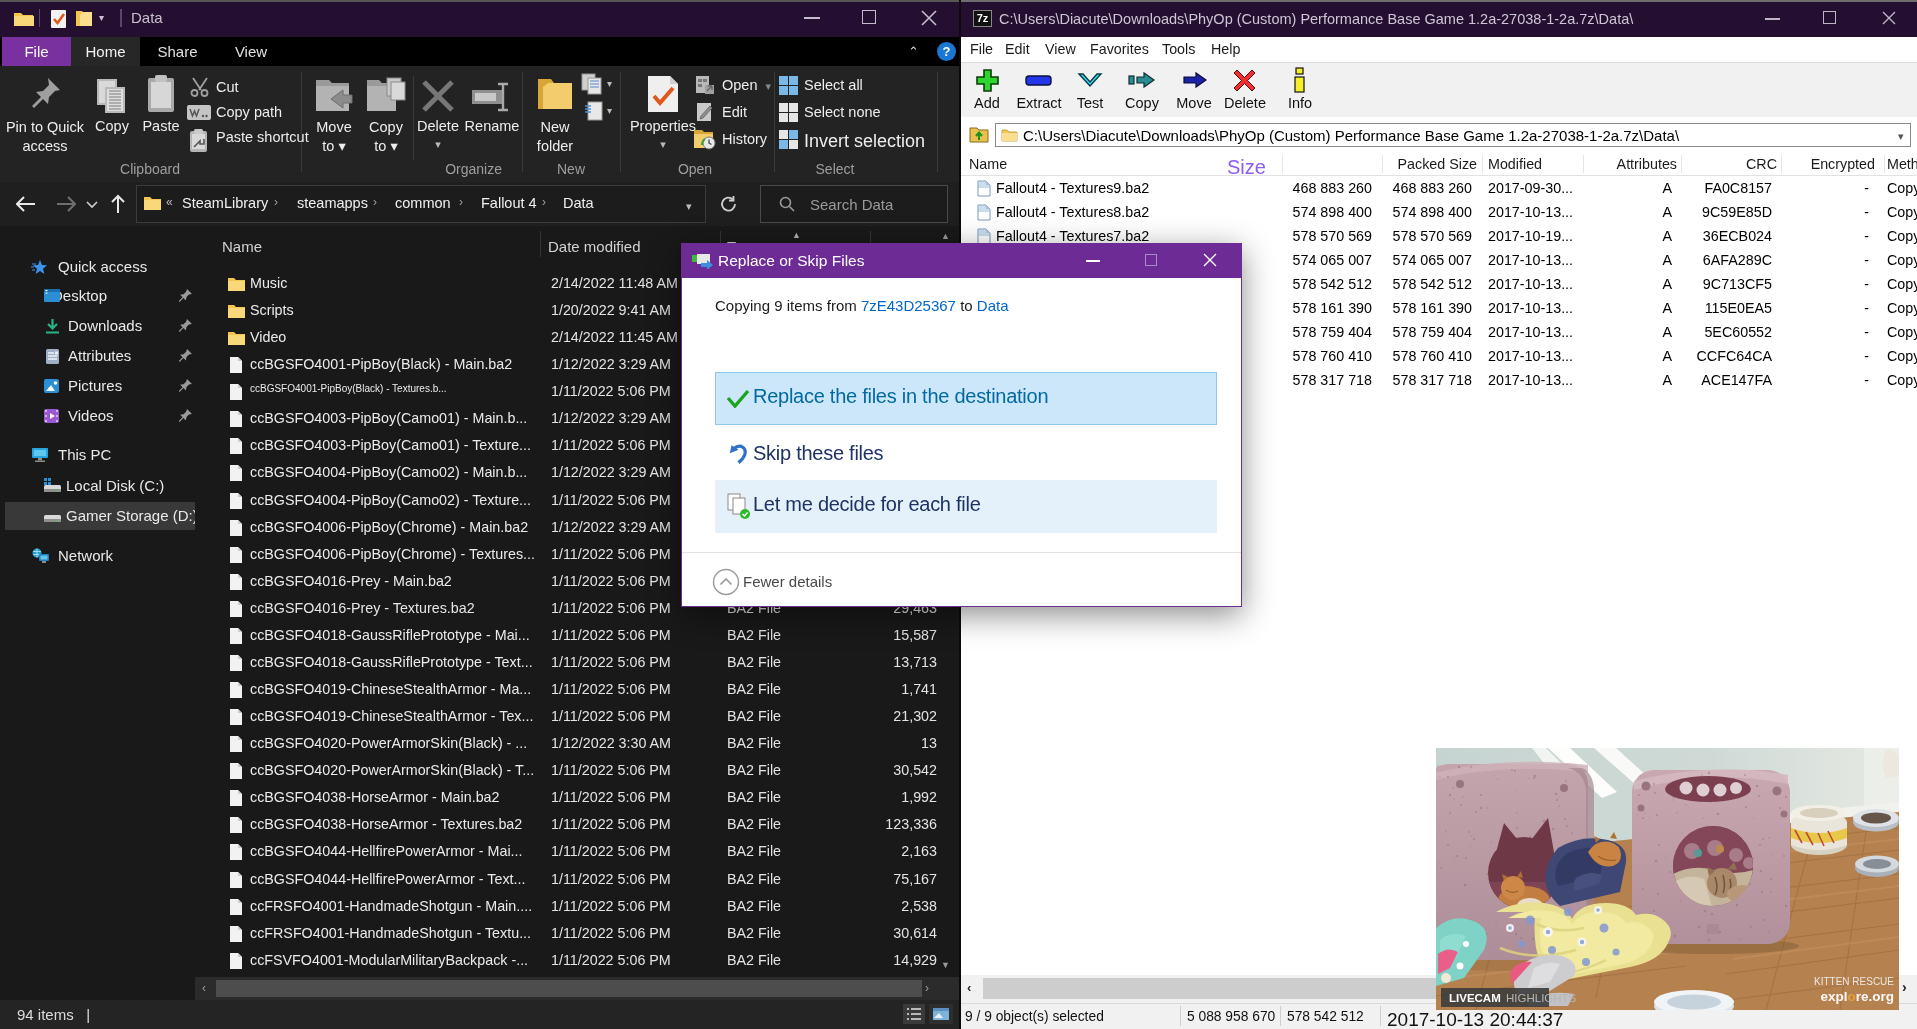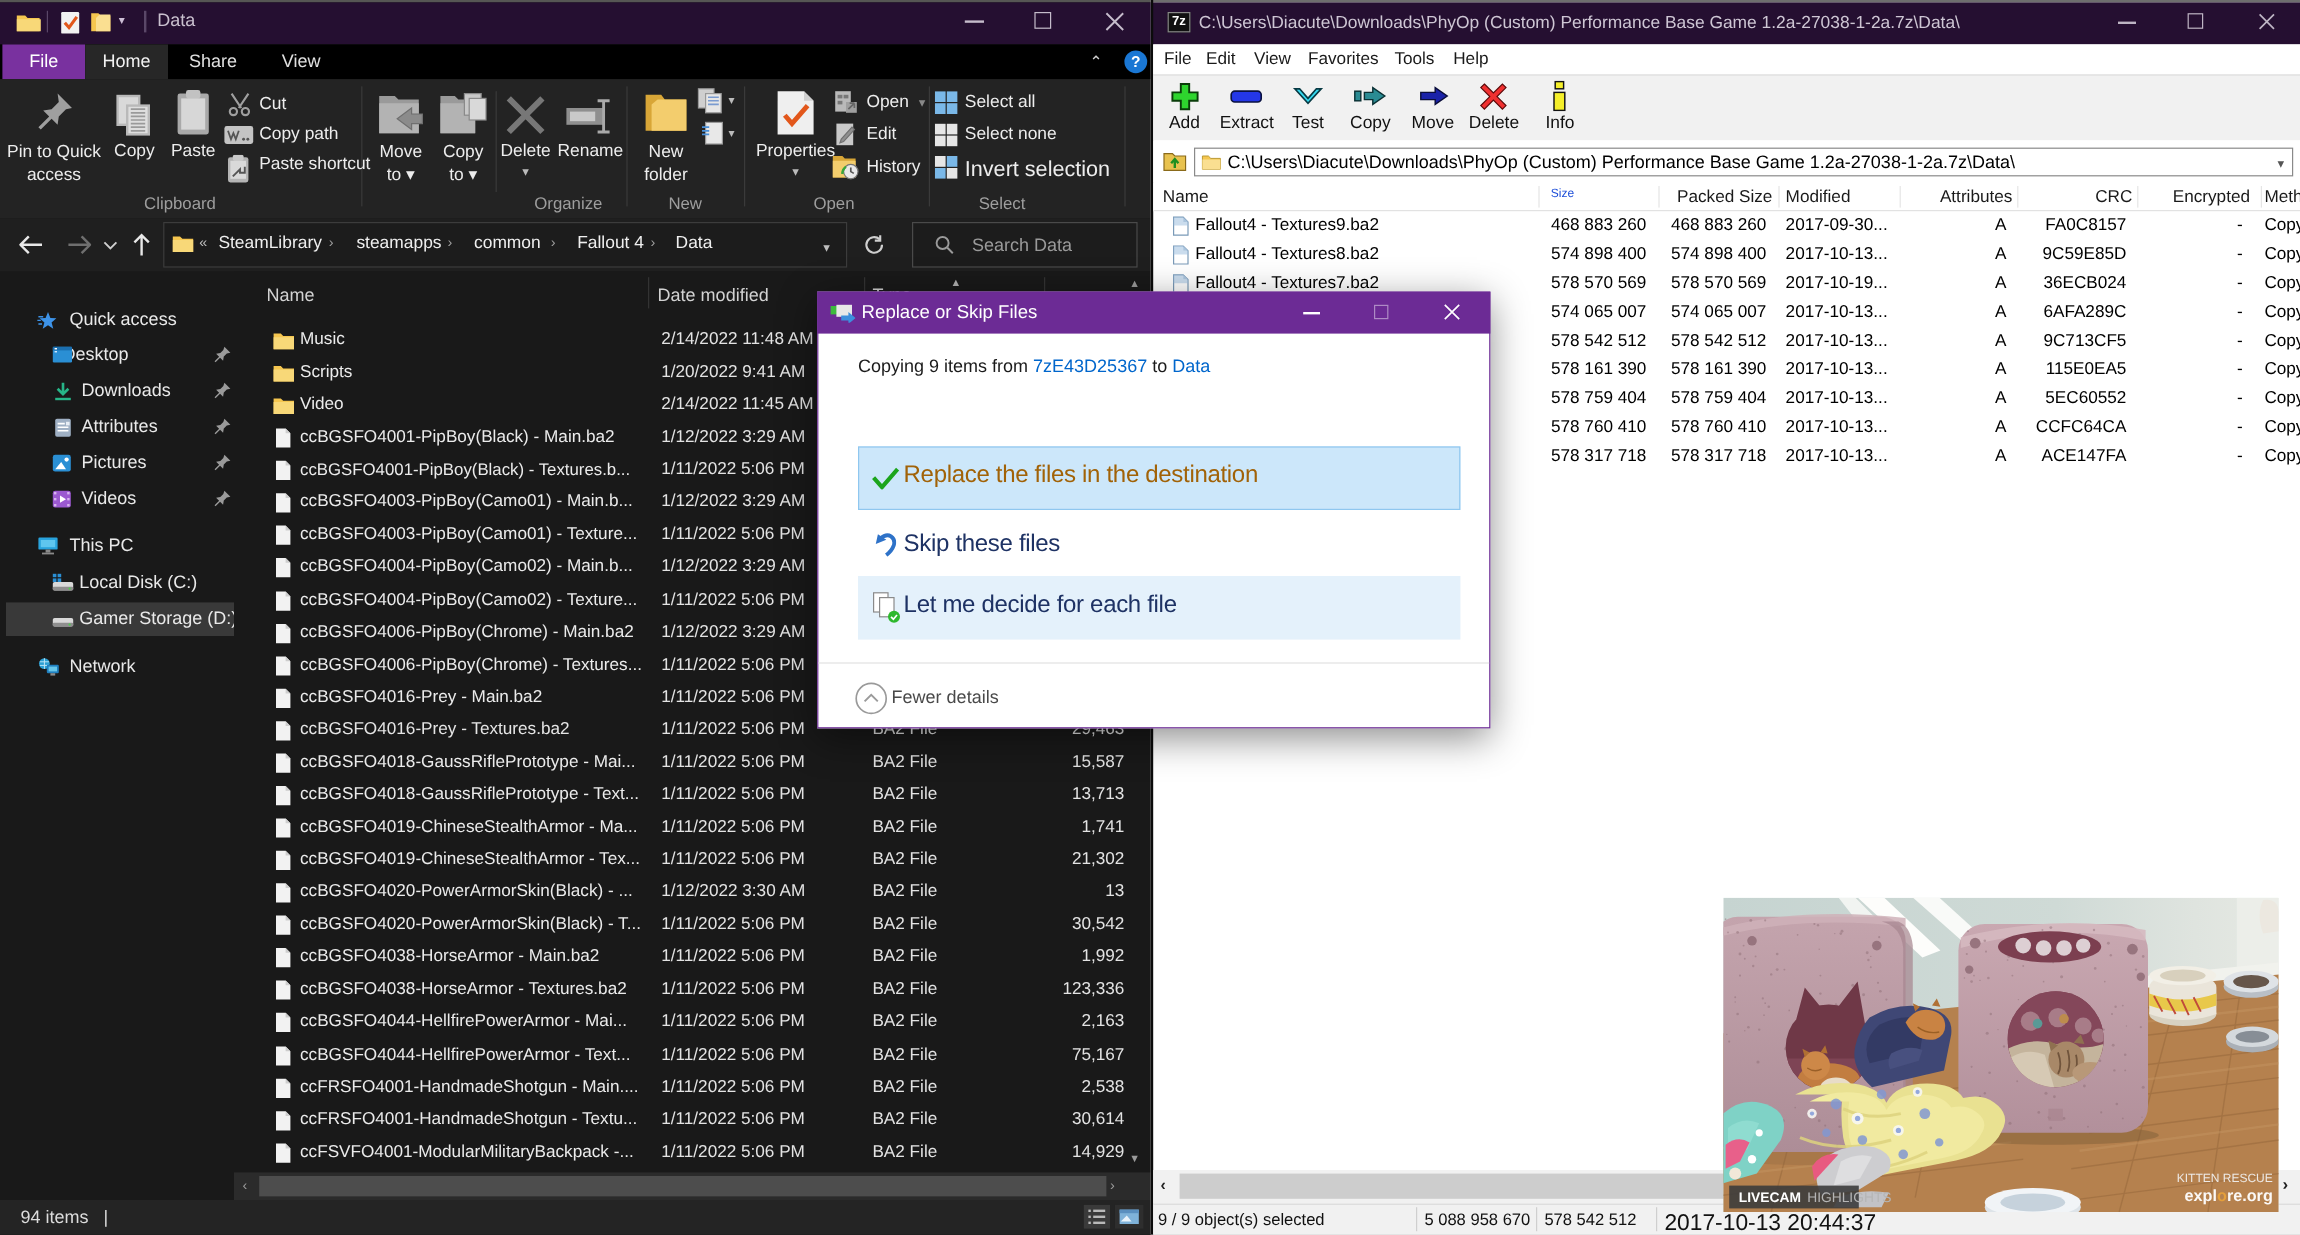--- a/index.html
+++ b/index.html
@@ -358,21 +358,21 @@
       <path d="M9 1 l4 4 h-4 z" fill="#cdcdcd"></path>
     </svg>
 <div class="abs" style="left:55px;top:130px;color:#ebebeb;font-size:14.3px;white-space:nowrap">ccBGSFO4001-PipBoy(Black) - Main.ba2</div>
 <div class="abs" style="left:356px;top:130px;color:#e3e3e3;font-size:14.3px;white-space:nowrap">1/12/2022 3:29 AM</div>
 <div class="abs" style="left:532px;top:130px;color:#e3e3e3;font-size:14.3px;white-space:nowrap">BA2 File</div>
 <div class="abs" style="left:600px;top:130px;width:142px;text-align:right;color:#e3e3e3;font-size:14.3px">2,399</div>
 <svg class="abs" style="left:34px;top:157px" width="14" height="18" viewBox="0 0 14 18">
 <path d="M1 1 h8 l4 4 v12 h-12 z" fill="#f2f2f2"></path>
       <path d="M9 1 l4 4 h-4 z" fill="#cdcdcd"></path>
     </svg>
-<div class="abs" style="left:55px;top:157px;color:#ebebeb;font-size:14px;white-space:nowrap">ccBGSFO4001-PipBoy(Black) - Textures.b...</div>
+<div class="abs" style="left:55px;top:157px;color:#ebebeb;font-size:10px;white-space:nowrap">ccBGSFO4001-PipBoy(Black) - Textures.b...</div>
 <div class="abs" style="left:356px;top:157px;color:#e3e3e3;font-size:14.3px;white-space:nowrap">1/11/2022 5:06 PM</div>
 <div class="abs" style="left:532px;top:157px;color:#e3e3e3;font-size:14.3px;white-space:nowrap">BA2 File</div>
 <div class="abs" style="left:600px;top:157px;width:142px;text-align:right;color:#e3e3e3;font-size:14.3px">27,929</div>
 <svg class="abs" style="left:34px;top:184px" width="14" height="18" viewBox="0 0 14 18">
 <path d="M1 1 h8 l4 4 v12 h-12 z" fill="#f2f2f2"></path>
       <path d="M9 1 l4 4 h-4 z" fill="#cdcdcd"></path>
     </svg>
 <div class="abs" style="left:55px;top:184px;color:#ebebeb;font-size:14.3px;white-space:nowrap">ccBGSFO4003-PipBoy(Camo01) - Main.b...</div>
 <div class="abs" style="left:356px;top:184px;color:#e3e3e3;font-size:14.3px;white-space:nowrap">1/12/2022 3:29 AM</div>
 <div class="abs" style="left:532px;top:184px;color:#e3e3e3;font-size:14.3px;white-space:nowrap">BA2 File</div>
@@ -627,21 +627,21 @@
 <div class="abs" style="left:939px;top:130px;color:#555;font-size:11px">▾</div>
 <div class="abs" style="left:2px;top:152px;width:956px;height:24px;background:#fff;border-bottom:1px solid #e2e2e2"></div>
 <div class="abs" style="left:323px;top:155px;width:1px;height:18px;background:#e5e5e5"></div>
 <div class="abs" style="left:423px;top:155px;width:1px;height:18px;background:#e5e5e5"></div>
 <div class="abs" style="left:523px;top:155px;width:1px;height:18px;background:#e5e5e5"></div>
 <div class="abs" style="left:624px;top:155px;width:1px;height:18px;background:#e5e5e5"></div>
 <div class="abs" style="left:722px;top:155px;width:1px;height:18px;background:#e5e5e5"></div>
 <div class="abs" style="left:822px;top:155px;width:1px;height:18px;background:#e5e5e5"></div>
 <div class="abs" style="left:925px;top:155px;width:1px;height:18px;background:#e5e5e5"></div>
 <div class="abs" style="left:10px;top:156px;color:#1a1a1a;font-size:14.3px">Name</div>
-<div class="abs" style="left:268px;top:156px;width:150px;text-align:center;color:#1d4ed8;font-size:10px">Size</div>
+<div class="abs" style="left:268px;top:156px;width:150px;text-align:left;color:#8b5cf6;font-size:20px">Size</div>
 <div class="abs" style="left:368px;top:156px;width:150px;text-align:right;color:#1a1a1a;font-size:14.3px">Packed Size</div>
 <div class="abs" style="left:529px;top:156px;color:#1a1a1a;font-size:14.3px">Modified</div>
 <div class="abs" style="left:568px;top:156px;width:150px;text-align:right;color:#1a1a1a;font-size:14.3px">Attributes</div>
 <div class="abs" style="left:668px;top:156px;width:150px;text-align:right;color:#1a1a1a;font-size:14.3px">CRC</div>
 <div class="abs" style="left:766px;top:156px;width:150px;text-align:right;color:#1a1a1a;font-size:14.3px">Encrypted</div>
 <div class="abs" style="left:928px;top:156px;color:#1a1a1a;font-size:14.3px">Meth</div>
 <svg class="abs" style="left:18px;top:180px" width="14" height="17" viewBox="0 0 14 17">
 <path d="M1 1 h8 l4 4 v11 h-12 z" fill="#fff" stroke="#7a9ab8"></path>
       <path d="M9 1 l4 4 h-4 z" fill="#aac4dd"></path>
 <path d="M1 1 h8 v4 h4 v3 h-12 z" fill="#9fc0de" opacity=".55"></path>
@@ -782,21 +782,21 @@
 <div class="abs" style="left:404px;top:16px;width:14px;height:1.6px;background:#fff"></div>
 <div class="abs" style="left:463px;top:10px;width:12px;height:12px;border:1.4px solid rgba(255,255,255,.45)"></div>
 <svg class="abs" style="left:521px;top:9px" width="14" height="14" viewBox="0 0 14 14">
 <path d="M1 1 L13 13 M13 1 L1 13" stroke="#fff" stroke-width="1.4"></path>
     </svg>
 <div class="abs" style="left:33px;top:53px;font-size:15px;color:#1b1b1b">Copying 9 items from <span style="color:#0066cc">7zE43D25367</span> to <span style="color:#0066cc">Data</span></div>
 <div class="abs" style="left:33px;top:128px;width:502px;height:53px;background:#cce7fa;border:1px solid #8fc7ef"></div>
 <svg class="abs" style="left:44px;top:145px" width="24" height="19" viewBox="0 0 24 19">
 <path d="M2 9 l7 8 L22 2" stroke="#1ca51c" stroke-width="3.4" fill="none"></path>
     </svg>
-<div class="abs" style="left:71px;top:141px;font-size:20px;letter-spacing:-0.26px;color:#a16207">Replace the files in the destination</div>
+<div class="abs" style="left:71px;top:141px;font-size:20px;letter-spacing:-0.26px;color:#0369a1">Replace the files in the destination</div>
 <svg class="abs" style="left:47px;top:200px" width="18" height="20" viewBox="0 0 18 20">
 <path d="M4.5 5 Q9.5 0.5 13.5 3 Q17.3 5.6 15.8 10.5 Q14.3 15 9.5 18.6" stroke="#2e72c8" stroke-width="3.2" fill="none"></path>
 <path d="M0.8 9.3 L2.6 1.2 L9.6 5.8 z" fill="#2e72c8"></path>
     </svg>
 <div class="abs" style="left:71px;top:198px;font-size:20px;letter-spacing:-0.26px;color:#1e3264">Skip these files</div>
 <div class="abs" style="left:33px;top:236px;width:502px;height:53px;background:#e4f1fb"></div>
 <svg class="abs" style="left:45px;top:249px" width="25" height="27" viewBox="0 0 25 27">
 <rect x="1" y="1" width="12" height="16" fill="#fff" stroke="#8a8a8a"></rect>
 <rect x="6" y="5" width="12" height="16" fill="#fff" stroke="#8a8a8a"></rect>
 <circle cx="18" cy="21" r="5" fill="#2db82d"></circle>

